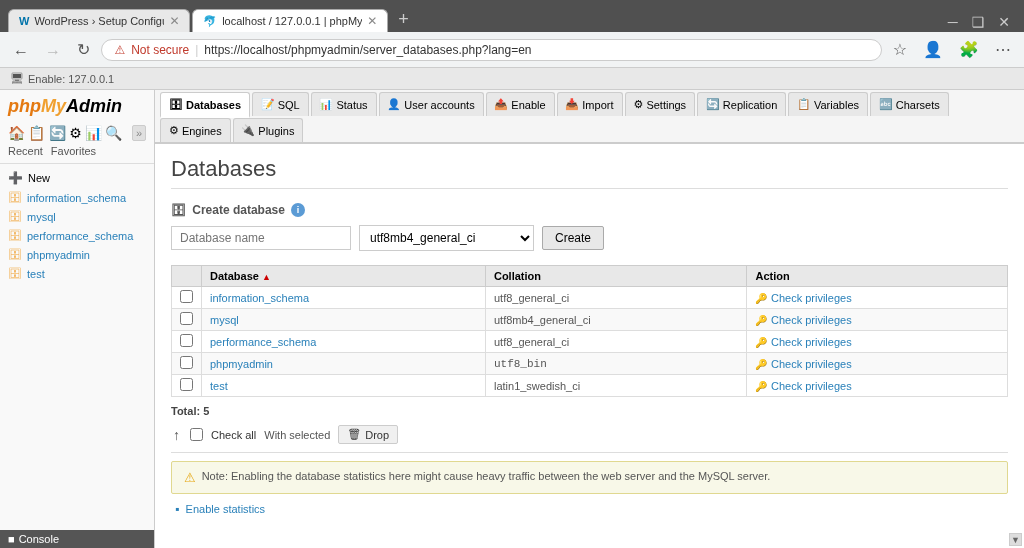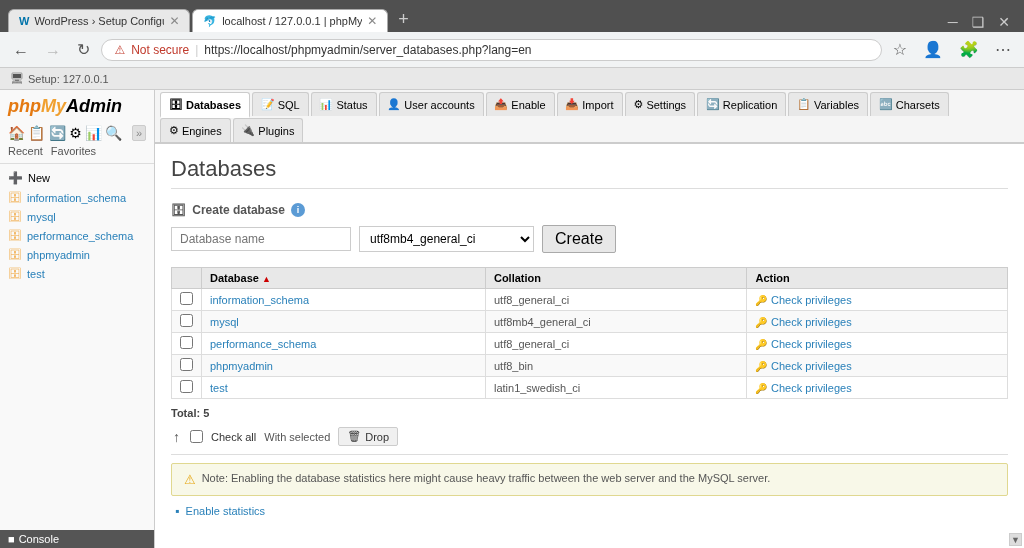--- a/index.html
+++ b/index.html
@@ -42,21 +42,21 @@
     </div>
 
     <button style="background:none;border:none;cursor:pointer;color:#555;font-size:16px;padding:2px 5px;">☆</button>
     <button style="background:none;border:none;cursor:pointer;color:#555;font-size:16px;padding:2px 5px;">👤</button>
     <button style="background:none;border:none;cursor:pointer;color:#555;font-size:16px;padding:2px 5px;">🧩</button>
     <button style="background:none;border:none;cursor:pointer;color:#555;font-size:16px;padding:2px 5px;">⋯</button>
   </div>
 
   <div style="background:#e8e8e8;border-bottom:1px solid #ccc;padding:2px 10px;font-size:11px;color:#555;display:flex;align-items:center;gap:4px;height:22px;">
     <span>🖥</span>
-    <span>Setup: 127.0.0.1</span>
+    <span>Enable: 127.0.0.1</span>
   </div>
 
   <div style="display:flex;height:calc(548px - 32px - 36px - 22px);overflow:hidden;">
 
     <div style="width:155px;border-right:1px solid #ccc;background:#f9f9f9;flex-shrink:0;overflow-y:auto;position:relative;">
       <div style="padding:6px 8px;">
         <span style="font-size:18px;font-weight:bold;color:#e47911;font-style:italic;">php<span style="color:#f0a030;">My</span><span style="color:#000000;">Admin</span></span>
       </div>
       <div style="display:flex;gap:3px;padding:2px 8px;align-items:center;">
         <span style="cursor:pointer;font-size:14px;" title="Home">🏠</span>
@@ -166,21 +166,21 @@
             <span style="display:inline-flex;align-items:center;justify-content:center;width:14px;height:14px;border-radius:50%;background:#5b9bd5;color:#fff;font-size:9px;cursor:pointer;">i</span>
           </div>
           <div style="display:flex;gap:8px;align-items:center;">
             <input type="text" style="border: 1px solid rgb(204, 204, 204); padding: 4px 8px; font-size: 12px; width: 180px; color: rgb(170, 170, 170);" placeholder="Database name">
             <select style="border:1px solid #ccc;padding:4px 6px;font-size:12px;width:175px;background:#fff;">
               <option value="utf8mb4_general_ci">utf8mb4_general_ci</option>
               <option value="utf8_general_ci">utf8_general_ci</option>
               <option value="latin1_swedish_ci">latin1_swedish_ci</option>
               <option value="utf8mb4_unicode_ci">utf8mb4_unicode_ci</option>
             </select>
-            <button style="background:#e8e8e8;border:1px solid #aaa;padding:4px 12px;font-size:16px;cursor:pointer;border-radius:2px;">Create</button>
+            <button style="background:#e8e8e8;border:1px solid #aaa;padding:4px 12px;font-size:12px;cursor:pointer;border-radius:2px;">Create</button>
           </div>
         </div>
 
         <table style="width:100%;border-collapse:collapse;font-size:11px;margin-bottom:4px;padding-left:35px;">
           <thead>
             <tr>
               <th style="background:#e8e8e8;border:1px solid #ccc;padding:4px 8px;width:20px;"></th>
               <th style="background:#e8e8e8;border:1px solid #ccc;padding:4px 8px;text-align:left;cursor:pointer;font-size:11px;">
                 <span>Database</span>
                 <span style="font-size:9px;color:#c00;"> ▲</span>
@@ -229,21 +229,21 @@
       <a style="color:#2980b9;cursor:pointer;font-size:11px;text-decoration:none;">Check privileges</a>
     </td>
   </tr>
               <tr style="background: rgb(249, 249, 249);">
     <td style="border:1px solid #ddd;padding:3px 8px;text-align:center;width:20px;">
       <input type="checkbox" style="cursor: pointer;">
     </td>
     <td style="border:1px solid #ddd;padding:3px 8px;">
       <a style="color:#2980b9;cursor:pointer;text-decoration:none;">phpmyadmin</a>
     </td>
-    <td style="border:1px solid #ddd;padding:3px 8px;color:#555;">utf8_bin</td>
+    <td style="border:1px solid #ddd;padding:3px 8px;color:#555;font-family:Liberation Mono, monospace;">utf8_bin</td>
     <td style="border:1px solid #ddd;padding:3px 8px;">
       <span style="color:#2980b9;font-size:10px;">🔑</span>
       <a style="color:#2980b9;cursor:pointer;font-size:11px;text-decoration:none;">Check privileges</a>
     </td>
   </tr>
               <tr style="background: rgb(255, 255, 255);">
     <td style="border:1px solid #ddd;padding:3px 8px;text-align:center;width:20px;">
       <input type="checkbox" style="cursor: pointer;">
     </td>
     <td style="border:1px solid #ddd;padding:3px 8px;">

